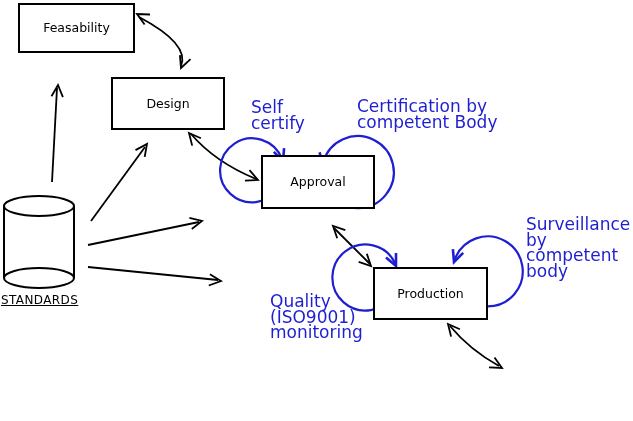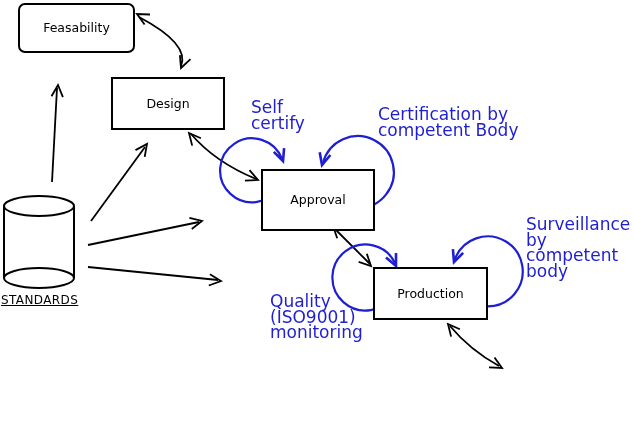--- a/index.html
+++ b/index.html
@@ -81,43 +81,43 @@
       <path class="bh" d="M 319.7 152.2 L 322 165 L 330.4 155"></path>
 
       <path class="b" d="M 394 294 A 33 33 0 1 1 395 263"></path>
       <path class="bh" d="M 386 257.6 L 396 266 L 396 253"></path>
 
       <path class="b" d="M 461 294 A 35 35 0 1 0 455 259"></path>
       <path class="bh" d="M 452.9 249.1 L 454 262 L 463.2 252.8"></path>
     </g>
   </svg>
 
-  <div class="node" style="left:18px;top:3px;width:117px;height:50px;border-radius:7px;">
+  <div class="node" style="left:18px;top:3px;width:117px;height:50px;">
     <span>Feasability</span>
   </div>
 
   <div class="node" style="left:111px;top:77px;width:114px;height:53px;">
     <span>Design</span>
   </div>
 
-  <div class="node" style="left:261px;top:169px;width:114px;height:62px;justify-content:center;">
+  <div class="node" style="left:261px;top:155px;width:114px;height:54px;justify-content:center;">
     <span>Approval</span>
   </div>
 
   <div class="node" style="left:373px;top:267px;width:115px;height:53px;">
     <span>Production</span>
   </div>
 
 
   <div id="standards-label" style="left:1px;top:293px;text-decoration:underline;">STANDARDS</div>
 
   <div class="note" style="left:251px;top:100px;">Self
 certify</div>
 
-  <div class="note" style="left:378px;top:99px;margin-top:8px;">Certification by
+  <div class="note" style="left:357px;top:99px;">Certification by
 competent Body</div>
 
   <div class="note" style="left:270px;top:294px;">Quality
 (ISO9001)
 monitoring</div>
 
   <div class="note" style="left:526px;top:217px;">Surveillance by
 competent body</div>
 
 </div>

